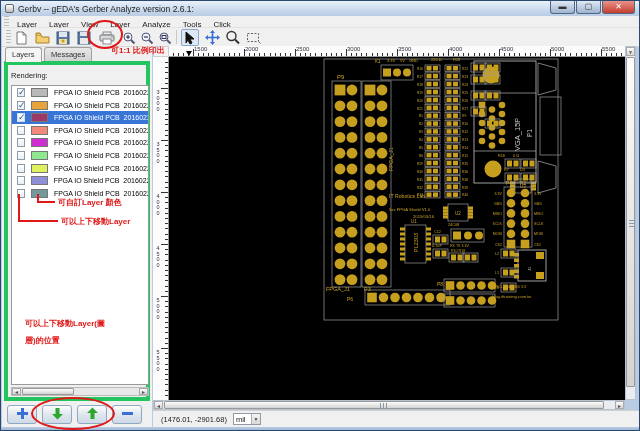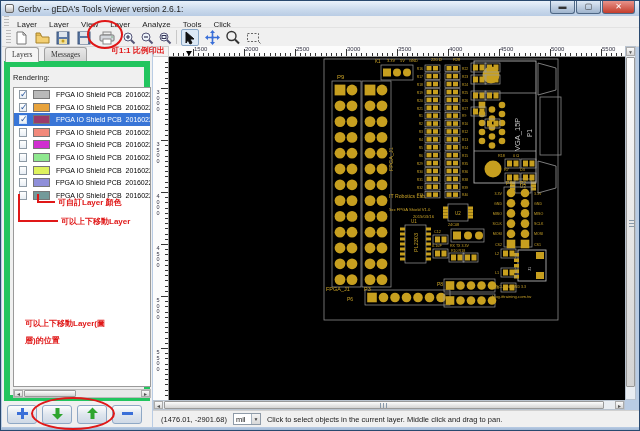--- a/index.html
+++ b/index.html
@@ -18,23 +18,23 @@
   
   .menubar{position:absolute;left:1px;top:15px;width:638px;height:12px;background:#f0f0f0;display:flex;align-items:center;border-bottom:1px solid #e2e2e2;}
   .grip{width:5px;height:100%;margin:0 2px;background:repeating-linear-gradient(#bbb,#bbb 1px,#f0f0f0 1px,#f0f0f0 3px);}
   .menuitem{font-size:8px;color:#222;padding:0 6px;}
   .toolbar{position:absolute;left:1px;top:27px;width:638px;height:19px;background:#f0f0f0;border-bottom:1px solid #d8d8d8;}
   .tbtn{position:absolute;top:1px;width:18px;height:17px;display:flex;align-items:center;justify-content:center;border:1px solid transparent;border-radius:2px;}
   .tbtn.pressed{border:1px solid #8aa8c8;background:#dce8f5;}
   .tsep{position:absolute;top:2px;width:1px;height:14px;background:#c8c8c8;}
   
   .panel{position:absolute;left:1px;top:46px;width:150px;height:384px;background:#f0f0f0;}
-  .tab{position:absolute;top:0;height:14px;font-size:7.5px;padding:2px 6px 0 6px;border:1px solid #a0a0a0;border-bottom:none;border-radius:3px 3px 0 0;background:linear-gradient(#e8e8e8,#d2d2d2);color:#333;font-family:Liberation Serif, serif;}
+  .tab{position:absolute;top:0;height:14px;font-size:7.5px;padding:2px 6px 0 6px;border:1px solid #a0a0a0;border-bottom:none;border-radius:3px 3px 0 0;background:linear-gradient(#e8e8e8,#d2d2d2);color:#333;}
   .tab.active{background:#f5f5f5;height:15px;z-index:2;}
-  .panelbody{position:absolute;left:2px;top:14px;width:146px;height:340px;border:6px solid #22c55e;background:#f0f0f0;}
+  .panelbody{position:absolute;left:2px;top:14px;width:146px;height:340px;border:4px solid #22c55e;background:#f0f0f0;}
   .renderrow{position:absolute;left:3px;top:3px;height:14px;font-size:7.5px;color:#222;display:flex;align-items:center;width:138px;}
   .combo{flex:1;height:13px;border:1px solid #8f9ba8;background:#fff;font-size:7.5px;display:flex;align-items:center;padding-left:3px;margin-left:3px;position:relative;}
   .combo .arrowbox{position:absolute;right:0;top:0;width:11px;height:100%;background:linear-gradient(#f4f4f4,#d8d8d8);border-left:1px solid #a8b4c0;font-size:6px;text-align:center;line-height:12px;color:#444;}
   .layerlist{position:absolute;left:3px;top:20px;width:138px;height:300px;border:1px solid #9a9a9a;background:#fff;overflow:hidden;}
   .lrow{position:absolute;left:0;width:100%;height:13px;display:flex;align-items:center;}
   .lrow.sel{background:#3875d7;}
   .cb{width:9px;height:9px;border:1px solid #8e9aa5;background:linear-gradient(#fff,#e8eef4);margin-left:5px;position:relative;}
   .cb.checked::after{content:"✓";position:absolute;left:0px;top:-2px;font-size:9px;color:#2c5aa0;}
   .lrow.sel .cb{border-color:#cfe0f5;}
   .swatch{width:18px;height:9px;border:1px solid #777;margin-left:6px;}
@@ -67,21 +67,21 @@
   .frame-bottom{position:absolute;left:0;top:426px;width:100%;height:5px;background:linear-gradient(#b9cce4,#8fa9c9);}
   svg text{font-family:"Liberation Sans",sans-serif;}
 </style>
 </head>
 <body>
 
 <div class="screen">
 
   <div class="titlebar">
     <div class="appicon"></div>
-    <div class="title">Gerbv -- gEDA's Tools Viewer version 2.6.1:</div>
+    <div class="title">Gerbv -- gEDA's Gerber Analyze version 2.6.1:</div>
     <div class="winbtns">
       <div class="winbtn">▬</div>
       <div class="winbtn">▢</div>
       <div class="winbtn close">✕</div>
     </div>
   </div>
 
   <div class="menubar">
     <div class="grip"></div>
     <span id="menu-items"><span class="menuitem">Layer</span><span class="menuitem">Layer</span><span class="menuitem">View</span><span class="menuitem">Layer</span><span class="menuitem">Analyze</span><span class="menuitem">Tools</span><span class="menuitem">Click</span></span>
@@ -860,16 +860,15 @@
       <div class="gripdots" style="left:215px;top:1px;width:9px;height:5px;"></div>
     </div>
   </div>
 
   <div class="statusbar">
     <span style="margin-left:8px;">(1476.01, -2901.68)</span>
     <div class="unitcombo">
       <span>mil</span>
       <div class="arrowbox">▼</div>
     </div>
-    <span>Click to select objects in the current layer. Middle click and drag to pan.</span>
   </div>
   <div class="frame-bottom"></div>
 </div>
 
 </body></html>

